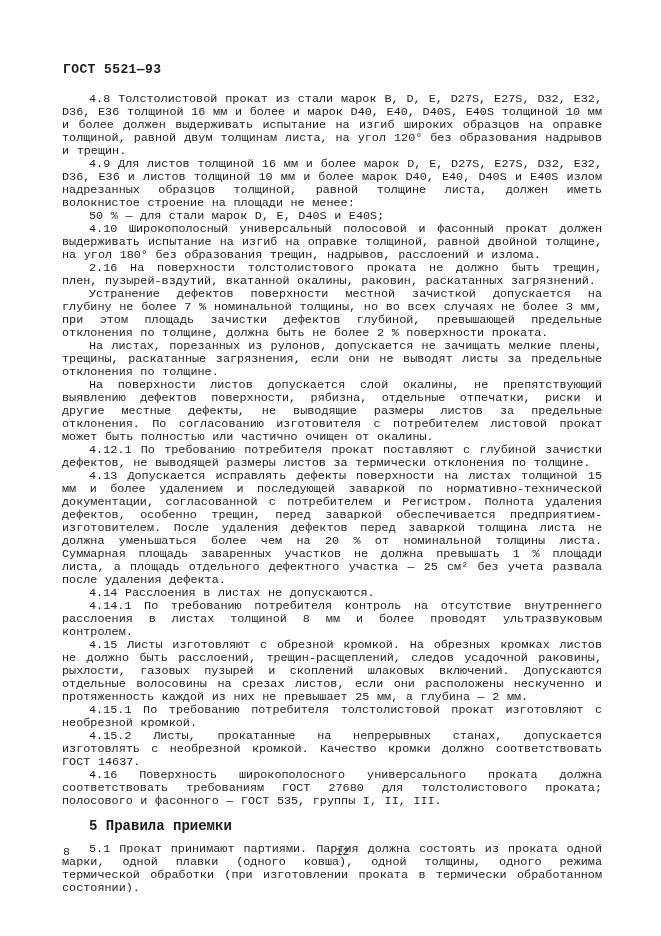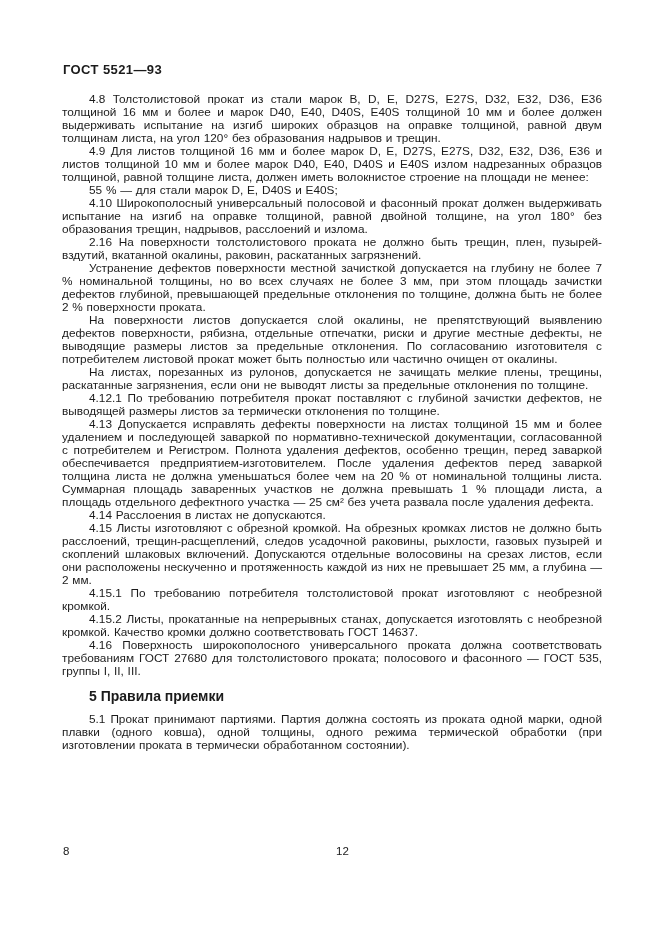--- a/index.html
+++ b/index.html
@@ -5,21 +5,21 @@
   html, body {
     margin: 0;
     padding: 0;
     background: #ffffff;
   }
   .page {
     position: relative;
     width: 661px;
     height: 892px;
     background: #ffffff;
-    font-family: Liberation Sans, sans-serif;
+    font-family: Liberation Mono, monospace;
     color: #1b1b1b;
     overflow: hidden;
   }
   .doc-number {
     position: absolute;
     left: 63px;
     top: 62px;
     font-weight: bold;
     font-size: 13px;
     letter-spacing: 0.4px;
@@ -65,29 +65,30 @@
 </head>
 <body>
 
 <div class="page">
 
   <div class="doc-number">ГОСТ 5521—93</div>
 
   <div class="content">
       <p class="body">4.8 Толстолистовой прокат из стали марок B, D, E, D27S, E27S, D32, E32, D36, E36 толщиной 16 мм и более и марок D40, E40, D40S, E40S толщиной 10 мм и более должен выдерживать испытание на изгиб широких образцов на оправке толщиной, равной двум толщинам листа, на угол 120° без образования надрывов и трещин.</p>
       <p class="body">4.9 Для листов толщиной 16 мм и более марок D, E, D27S, E27S, D32, E32, D36, E36 и листов толщиной 10 мм и более марок D40, E40, D40S и E40S излом надрезанных образцов толщиной, равной толщине листа, должен иметь волокнистое строение на площади не менее:</p>
-      <p class="body">55 % — для стали марок D, E, D40S и E40S;</p>
+      <p class="body">50 % — для стали марок D, E, D40S и E40S;</p>
       <p class="body">4.10 Широкополосный универсальный полосовой и фасонный прокат должен выдерживать испытание на изгиб на оправке толщиной, равной двойной толщине, на угол 180° без образования трещин, надрывов, расслоений и излома.</p>
       <p class="body">2.16 На поверхности толстолистового проката не должно быть трещин, плен, пузырей-вздутий, вкатанной окалины, раковин, раскатанных загрязнений.</p>
       <p class="body">Устранение дефектов поверхности местной зачисткой допускается на глубину не более 7 % номинальной толщины, но во всех случаях не более 3 мм, при этом площадь зачистки дефектов глубиной, превышающей предельные отклонения по толщине, должна быть не более 2 % поверхности проката.</p>
+      <p class="body">На листах, порезанных из рулонов, допускается не зачищать мелкие плены, трещины, раскатанные загрязнения, если они не выводят листы за предельные отклонения по толщине.</p>
       <p class="body">На поверхности листов допускается слой окалины, не препятствующий выявлению дефектов поверхности, рябизна, отдельные отпечатки, риски и другие местные дефекты, не выводящие размеры листов за предельные отклонения. По согласованию изготовителя с потребителем листовой прокат может быть полностью или частично очищен от окалины.</p>
-      <p class="body">На листах, порезанных из рулонов, допускается не зачищать мелкие плены, трещины, раскатанные загрязнения, если они не выводят листы за предельные отклонения по толщине.</p>
       <p class="body">4.12.1 По требованию потребителя прокат поставляют с глубиной зачистки дефектов, не выводящей размеры листов за термически отклонения по толщине.</p>
       <p class="body">4.13 Допускается исправлять дефекты поверхности на листах толщиной 15 мм и более удалением и последующей заваркой по нормативно-технической документации, согласованной с потребителем и Регистром. Полнота удаления дефектов, особенно трещин, перед заваркой обеспечивается предприятием-изготовителем. После удаления дефектов перед заваркой толщина листа не должна уменьшаться более чем на 20 % от номинальной толщины листа. Суммарная площадь заваренных участков не должна превышать 1 % площади листа, а площадь отдельного дефектного участка — 25 см² без учета развала после удаления дефекта.</p>
       <p class="body">4.14 Расслоения в листах не допускаются.</p>
+      <p class="body">4.14.1 По требованию потребителя контроль на отсутствие внутреннего расслоения в листах толщиной 8 мм и более проводят ультразвуковым контролем.</p>
       <p class="body">4.15 Листы изготовляют с обрезной кромкой. На обрезных кромках листов не должно быть расслоений, трещин-расщеплений, следов усадочной раковины, рыхлости, газовых пузырей и скоплений шлаковых включений. Допускаются отдельные волосовины на срезах листов, если они расположены нескученно и протяженность каждой из них не превышает 25 мм, а глубина — 2 мм.</p>
       <p class="body">4.15.1 По требованию потребителя толстолистовой прокат изготовляют с необрезной кромкой.</p>
       <p class="body">4.15.2 Листы, прокатанные на непрерывных станах, допускается изготовлять с необрезной кромкой. Качество кромки должно соответствовать ГОСТ 14637.</p>
       <p class="body">4.16 Поверхность широкополосного универсального проката должна соответствовать требованиям ГОСТ 27680 для толстолистового проката; полосового и фасонного — ГОСТ 535, группы I, II, III.</p>
       <p class="heading">5 Правила приемки</p>
       <p class="body">5.1 Прокат принимают партиями. Партия должна состоять из проката одной марки, одной плавки (одного ковша), одной толщины, одного режима термической обработки (при изготовлении проката в термически обработанном состоянии).</p>
     </div>
 
   <div class="footer-left">8</div>
 

